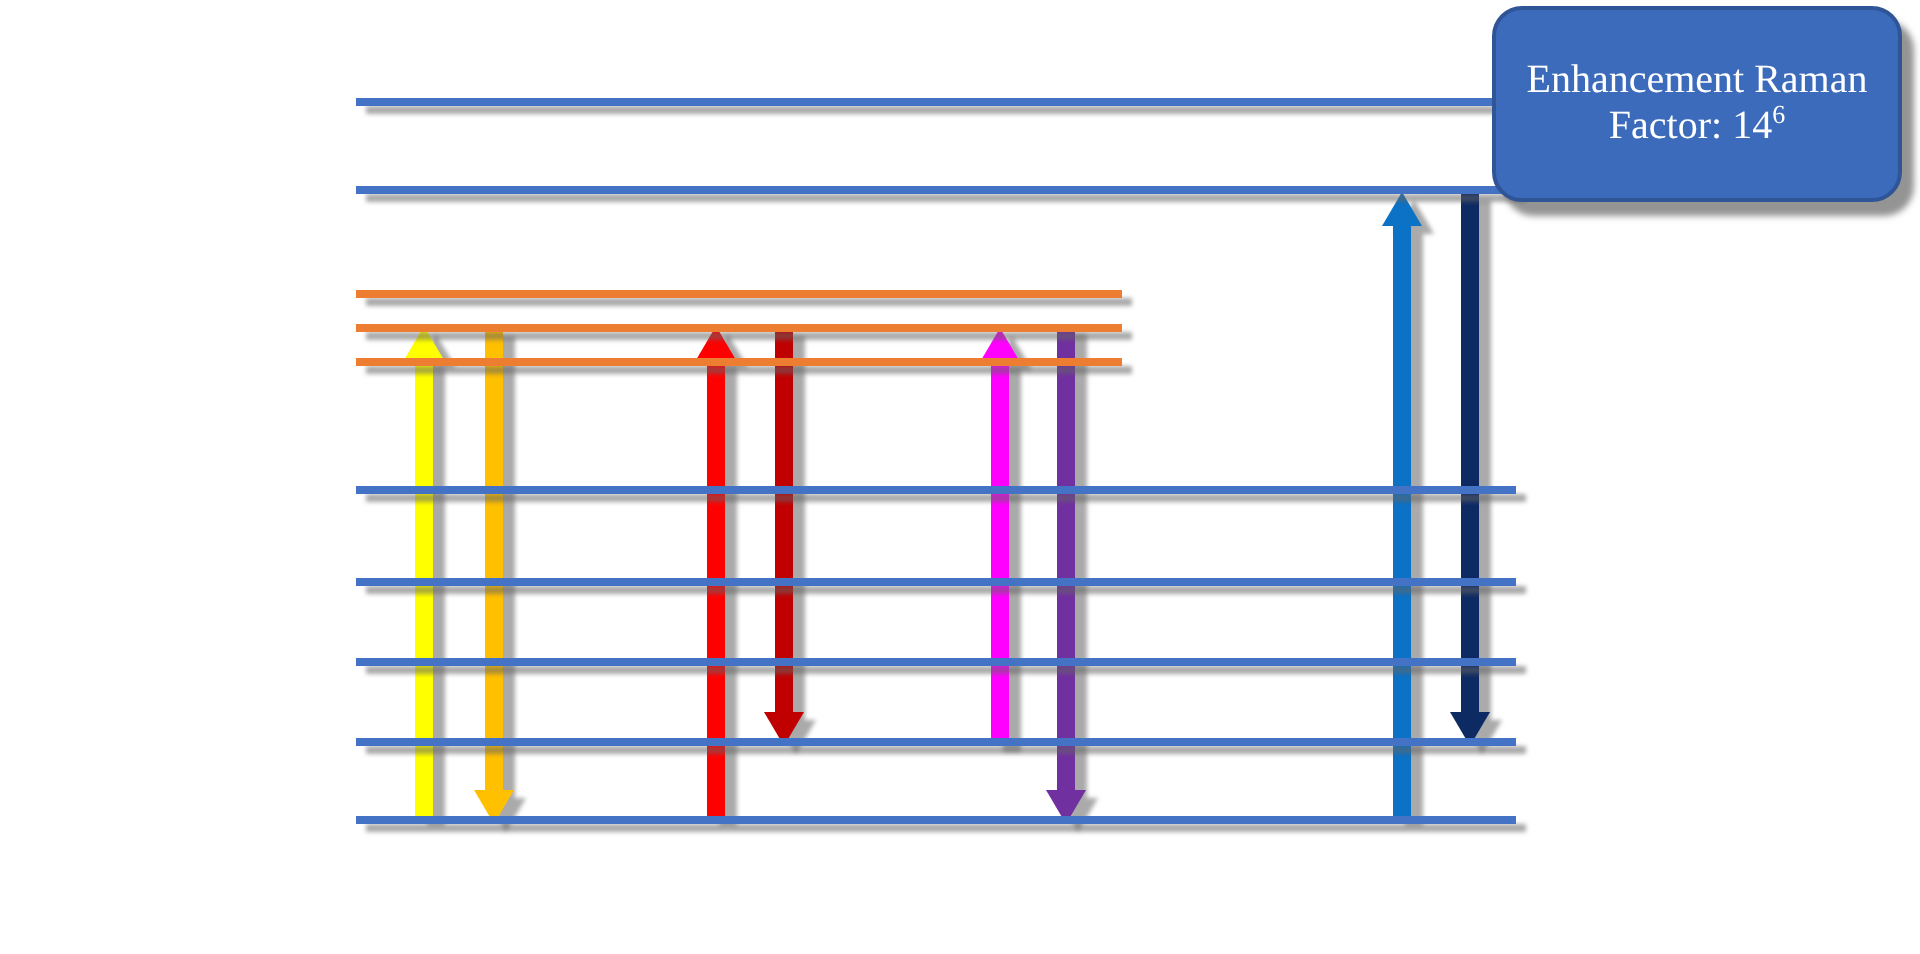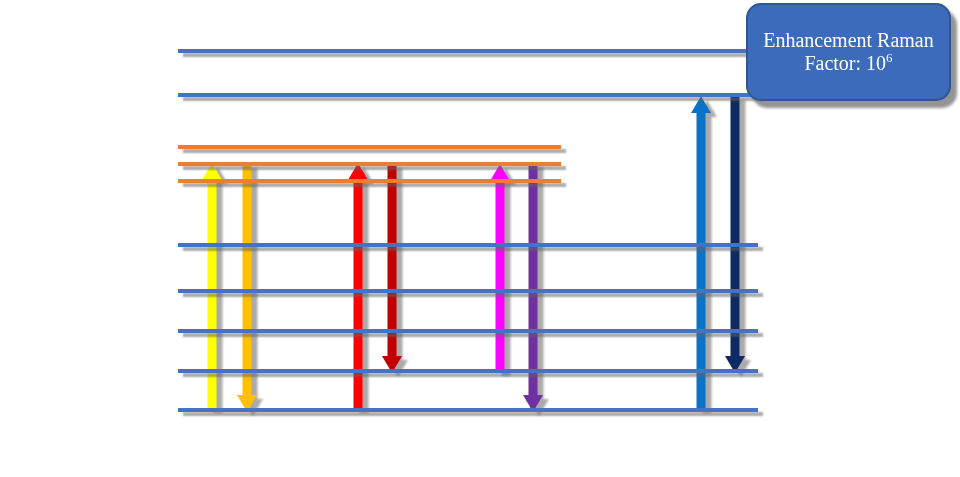--- a/index.html
+++ b/index.html
@@ -72,21 +72,21 @@
     font-size: 13px;
     line-height: 0;
   }
 </style>
 </head>
 <body>
 
 <div class="stage" style="background: rgb(255, 255, 255);">
   <div class="callout" style="background: rgb(60, 107, 187); border: 2.5px solid rgb(47, 85, 151); color: rgb(255, 255, 255);">
     <div class="line">Enhancement Raman</div>
-    <div class="line"><span>Factor: 10</span><sup>6</sup></div>
+    <div class="line"><span>Factor: 14</span><sup>6</sup></div>
   </div>
 <div class="level" style="left: 178px; top: 49px; width: 580px; background: rgb(68, 114, 196);"></div>
     <div class="level" style="left: 178px; top: 93px; width: 580px; background: rgb(68, 114, 196);"></div>
     <div class="level" style="left: 178px; top: 145px; width: 383px; background: rgb(237, 125, 49);"></div>
     <div class="level" style="left: 178px; top: 162px; width: 383px; background: rgb(237, 125, 49);"></div>
     <div class="level" style="left: 178px; top: 179px; width: 383px; background: rgb(237, 125, 49);"></div>
     <div class="level" style="left: 178px; top: 243px; width: 580px; background: rgb(68, 114, 196);"></div>
     <div class="level" style="left: 178px; top: 289px; width: 580px; background: rgb(68, 114, 196);"></div>
     <div class="level" style="left: 178px; top: 329px; width: 580px; background: rgb(68, 114, 196);"></div>
     <div class="level" style="left: 178px; top: 369px; width: 580px; background: rgb(68, 114, 196);"></div>

